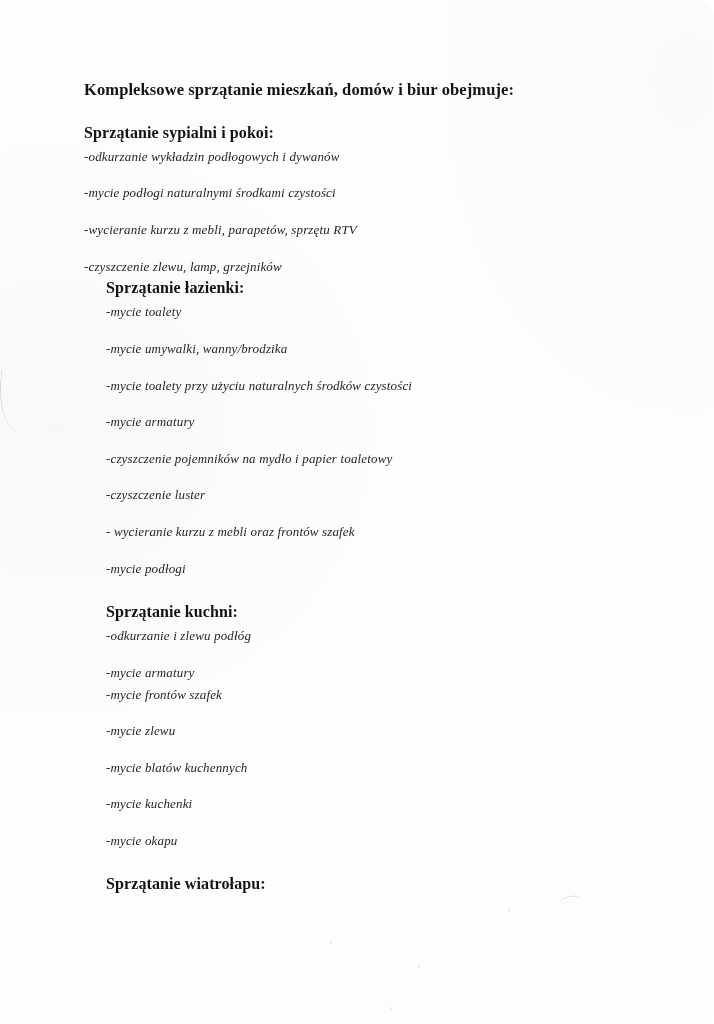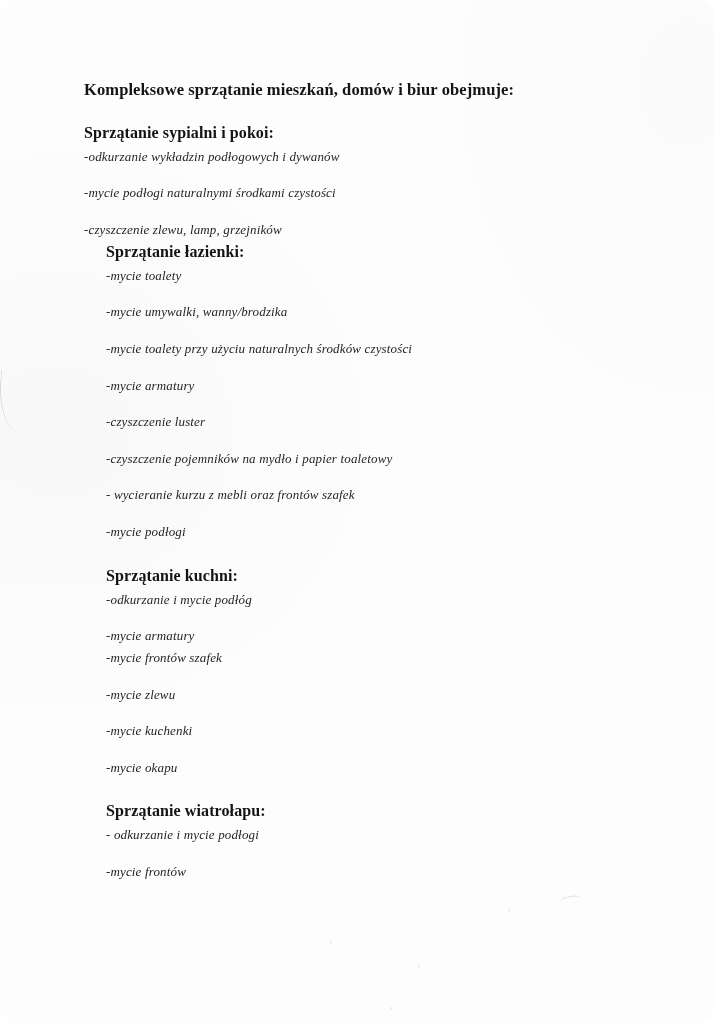--- a/index.html
+++ b/index.html
@@ -118,57 +118,54 @@
 
   <div class="content">
 
     <h1 class="doc-title">Kompleksowe sprzątanie mieszkań, domów i biur obejmuje:</h1>
 
     <section class="section" data-gap="small">
       <h2 class="section-heading">Sprzątanie sypialni i pokoi:</h2>
       <div class="section-body">
         <p class="item">-odkurzanie wykładzin podłogowych i dywanów</p>
         <p class="item">-mycie podłogi naturalnymi środkami czystości</p>
+        <p class="item">-wycieranie kurzu z mebli, parapetów, sprzętu RTV</p>
         <p class="item" style="margin-bottom:4px;">-czyszczenie zlewu, lamp, grzejników</p>
       </div>
     </section>
 
     <section class="section" data-gap="small">
       <h2 class="section-heading">Sprzątanie łazienki:</h2>
       <div class="section-body">
         <p class="item">-mycie toalety</p>
         <p class="item">-mycie umywalki, wanny/brodzika</p>
         <p class="item">-mycie toalety przy użyciu naturalnych środków czystości</p>
         <p class="item">-mycie armatury</p>
+        <p class="item">-czyszczenie pojemników na mydło i papier toaletowy</p>
         <p class="item">-czyszczenie luster</p>
-        <p class="item">-czyszczenie pojemników na mydło i papier toaletowy</p>
         <p class="item">- wycieranie kurzu z mebli oraz frontów szafek</p>
         <p class="item">-mycie podłogi</p>
       </div>
     </section>
 
     <section class="section" data-gap="medium">
       <h2 class="section-heading">Sprzątanie kuchni:</h2>
       <div class="section-body">
-        <p class="item">-odkurzanie i mycie podłóg</p>
+        <p class="item">-odkurzanie i zlewu podłóg</p>
         <p class="item tight">-mycie armatury</p>
         <p class="item">-mycie frontów szafek</p>
         <p class="item">-mycie zlewu</p>
+        <p class="item">-mycie blatów kuchennych</p>
         <p class="item">-mycie kuchenki</p>
         <p class="item">-mycie okapu</p>
       </div>
     </section>
 
     <section class="section" data-gap="medium">
       <h2 class="section-heading">Sprzątanie wiatrołapu:</h2>
-      <div class="section-body">
-        <p class="item">- odkurzanie i mycie podłogi</p>
-        <p class="item">-mycie frontów</p>
-
-      </div>
     </section>
 
   </div>
 
   <div class="artifact-curve"></div>
   <div class="artifact speck speck-a"></div>
   <div class="artifact speck speck-b"></div>
   <div class="artifact speck speck-c"></div>
   <div class="artifact speck speck-d"></div>
   <div class="hair"></div>

